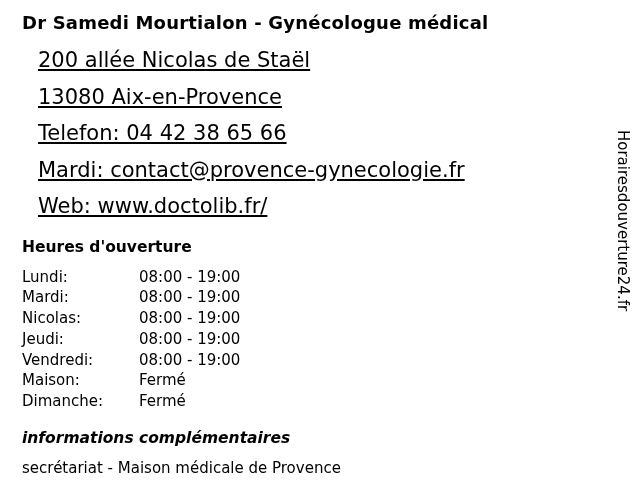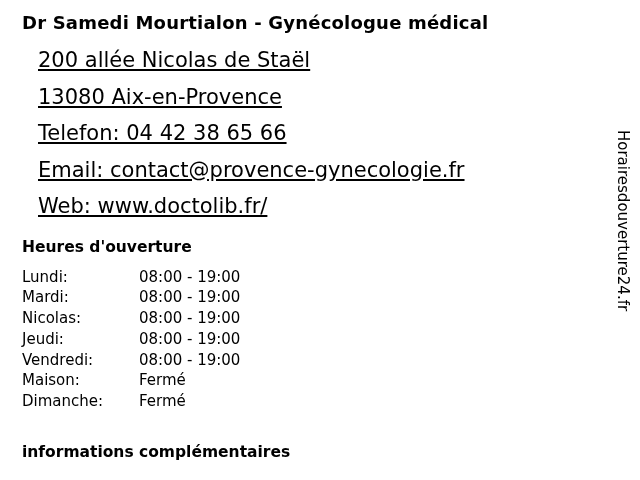--- a/index.html
+++ b/index.html
@@ -53,22 +53,23 @@
     justify-content: flex-end;
   }
   .day-label {
     width: 117px;
     flex: 0 0 117px;
   }
   .day-hours {
     flex: 1;
   }
   .info-heading {
-    margin-top: 31px;
+    margin-top: 17px;
     margin-bottom: 10px;
+    font-style: italic;
   }
   .info-text {
     font-size: 15px;
     line-height: 20px;
     margin: 0;
   }
   .watermark {
     position: absolute;
     top: 130px;
     right: 8px;
@@ -83,21 +84,21 @@
 <body>
 
 <div class="main">
 
   <h1 class="page-title">Dr Samedi Mourtialon - Gynécologue médical</h1>
 
   <div class="contact-block">
     <p class="contact-line">200 allée Nicolas de Staël</p>
     <p class="contact-line">13080 Aix-en-Provence</p>
     <p class="contact-line">Telefon: 04 42 38 65 66</p>
-    <p class="contact-line">Email: contact@provence-gynecologie.fr</p>
+    <p class="contact-line">Mardi: contact@provence-gynecologie.fr</p>
     <p class="contact-line">Web: www.doctolib.fr/</p>
   </div>
 
   <h2 class="section-heading hours-heading">Heures d'ouverture</h2>
 
   <div class="hours-table">
     <div class="hours-row">
       <span class="day-label">Lundi:</span>
       <span class="day-hours">08:00 - 19:00</span>
     </div>
@@ -122,16 +123,17 @@
       <span class="day-hours">Fermé</span>
     </div>
     <div class="hours-row">
       <span class="day-label">Dimanche:</span>
       <span class="day-hours">Fermé</span>
     </div>
   </div>
 
   <h2 class="section-heading info-heading">informations complémentaires</h2>
 
+  <p class="info-text">secrétariat - Maison médicale de Provence</p>
 
 </div>
 
 <div class="watermark">Horairesdouverture24.fr</div>
 
 </body></html>

